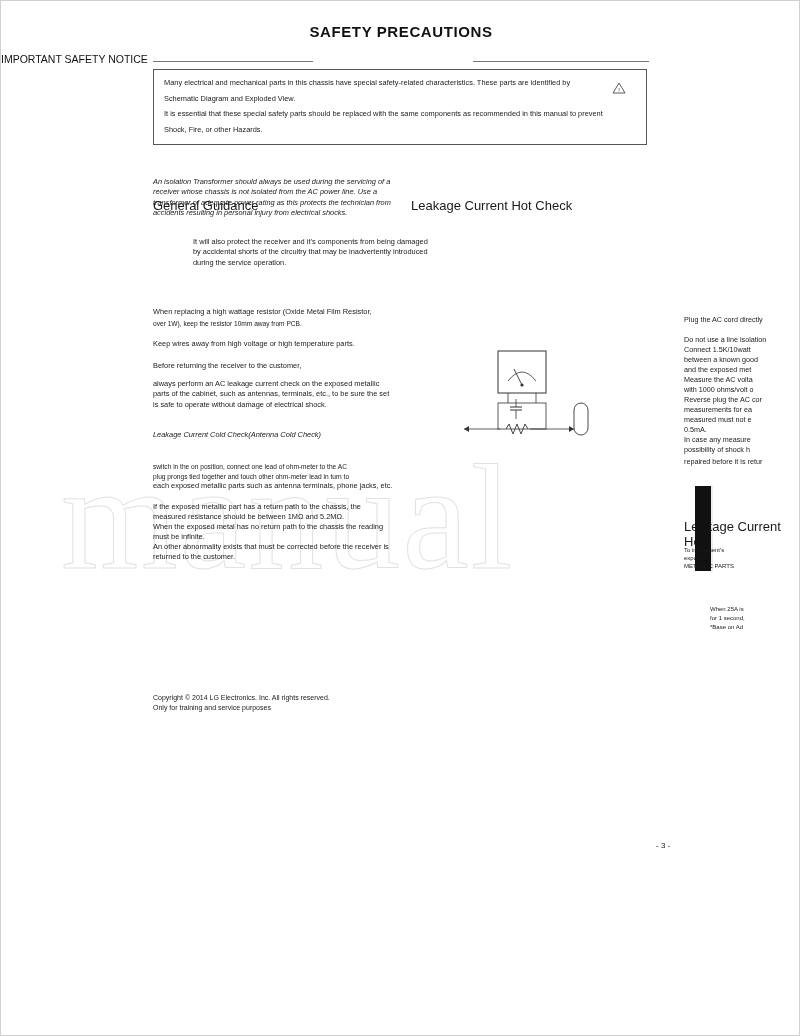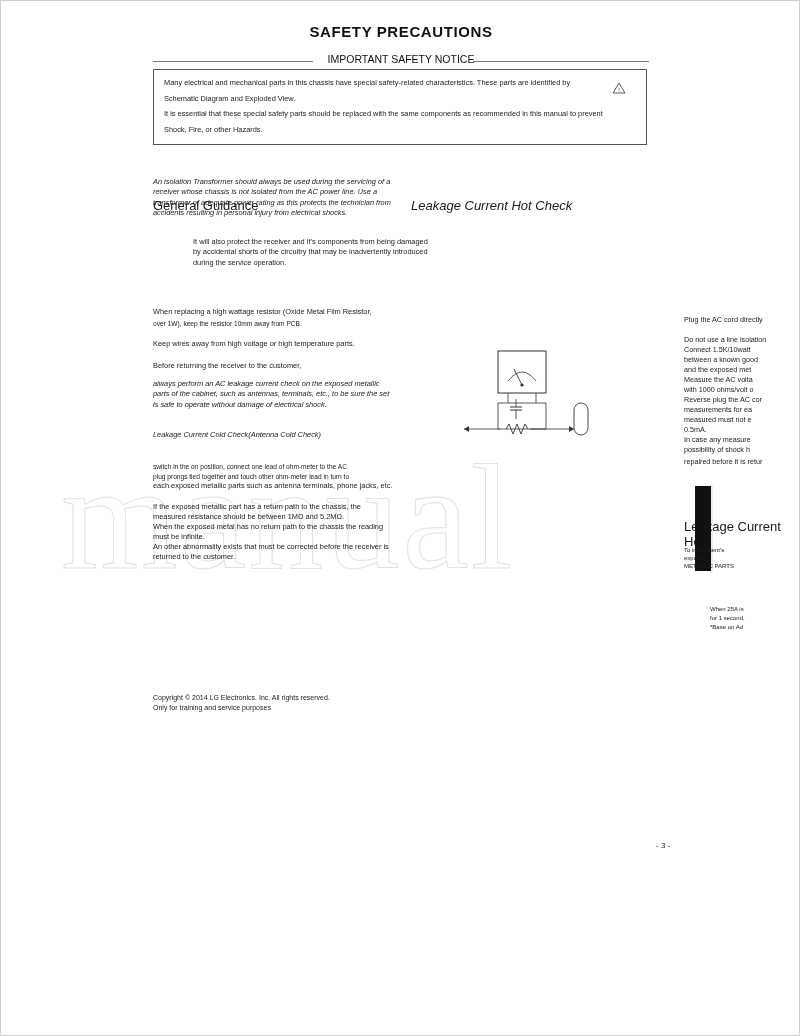--- a/index.html
+++ b/index.html
@@ -58,21 +58,20 @@
     width: 800px;
     text-align: center;
     font-size: 15px;
     font-weight: bold;
     letter-spacing: 0.6px;
   }
   .sub-title {
     position: absolute;
     left: 0; top: 52px;
     width: 800px;
-    text-align: center;
     font-size: 10.5px;
     font-weight: normal;
   }
   .rule-left {
     position: absolute;
     left: 152px; top: 60px;
     width: 160px;
     border-top: 1px solid #777;
   }
   .rule-right {
@@ -110,21 +109,21 @@
   .warn-tri svg { display:block; }
 
   
   .col-head {
     position: absolute;
     font-size: 13px;
     color: #1a1a1a;
     margin-top: 44px;
   }
   #general-guidance-head { left: 152px; top: 153px; }
-  #leakage-hot-head { left: 410px; top: 153px; font-style: italic; }
+  #leakage-hot-head { left: 410px; top: 153px; }
   #leakage-hot-head-2 { left: 683px; top: 474px; }
 
   
   .body-text {
     position: absolute;
     font-size: 7.4px;
     line-height: 10.4px;
     color: #1a1a1a;
     width: 240px;
   }
@@ -214,21 +213,21 @@
 
   <div class="col-head" id="general-guidance-head">General Guidance</div>
   <div class="col-head" id="leakage-hot-head">Leakage Current Hot Check</div>
 
   <div class="body-text" style="left:152px; top:176px;font-style:italic;">An isolation Transformer should always be used during the servicing of a receiver whose chassis is not isolated from the AC power line. Use a transformer of adequate power rating as this protects the technician from accidents resulting in personal injury from electrical shocks.</div>
   <div class="body-text" style="left:152px; top:236px;margin-left:40px;">It will also protect the receiver and it's components from being damaged by accidental shorts of the circuitry that may be inadvertently introduced during the service operation.</div>
   <div class="body-text" style="left:152px; top:306px;">When replacing a high wattage resistor (Oxide Metal Film Resistor,</div>
   <div class="body-text small" style="left:152px; top:318px;">over 1W), keep the resistor 10mm away from PCB.</div>
   <div class="body-text" style="left:152px; top:338px;">Keep wires away from high voltage or high temperature parts.</div>
   <div class="body-text" style="left:152px; top:360px;">Before returning the receiver to the customer,</div>
-  <div class="body-text" style="left:152px; top:378px;font-style:italic;">always perform an AC leakage current check on the exposed metallic parts of the cabinet, such as antennas, terminals, etc., to be sure the set is safe to operate without damage of electrical shock.</div>
+  <div class="body-text" style="left:152px; top:378px;">always perform an AC leakage current check on the exposed metallic parts of the cabinet, such as antennas, terminals, etc., to be sure the set is safe to operate without damage of electrical shock.</div>
   <div class="body-text" style="left:152px; top:429px;font-style:italic;">Leakage Current Cold Check(Antenna Cold Check)</div>
   <div class="body-text small" style="left:152px; top:461px;">switch in the on position, connect one lead of ohm-meter to the AC</div>
   <div class="body-text small" style="left:152px; top:471px;">plug prongs tied together and touch other ohm-meter lead in turn to</div>
   <div class="body-text" style="left:152px; top:480px;">each exposed metallic parts such as antenna terminals, phone jacks, etc.</div>
   <div class="body-text" style="left:152px; top:501px;">If the exposed metallic part has a return path to the chassis, the measured resistance should be between 1MΩ and 5.2MΩ.</div>
   <div class="body-text" style="left:152px; top:521px;">When the exposed metal has no return path to the chassis the reading must be infinite.</div>
   <div class="body-text" style="left:152px; top:541px;">An other abnormality exists that must be corrected before the receiver is returned to the customer.</div>
 
   <div class="figure">
     <svg width="160" height="110" viewBox="0 0 160 110">

